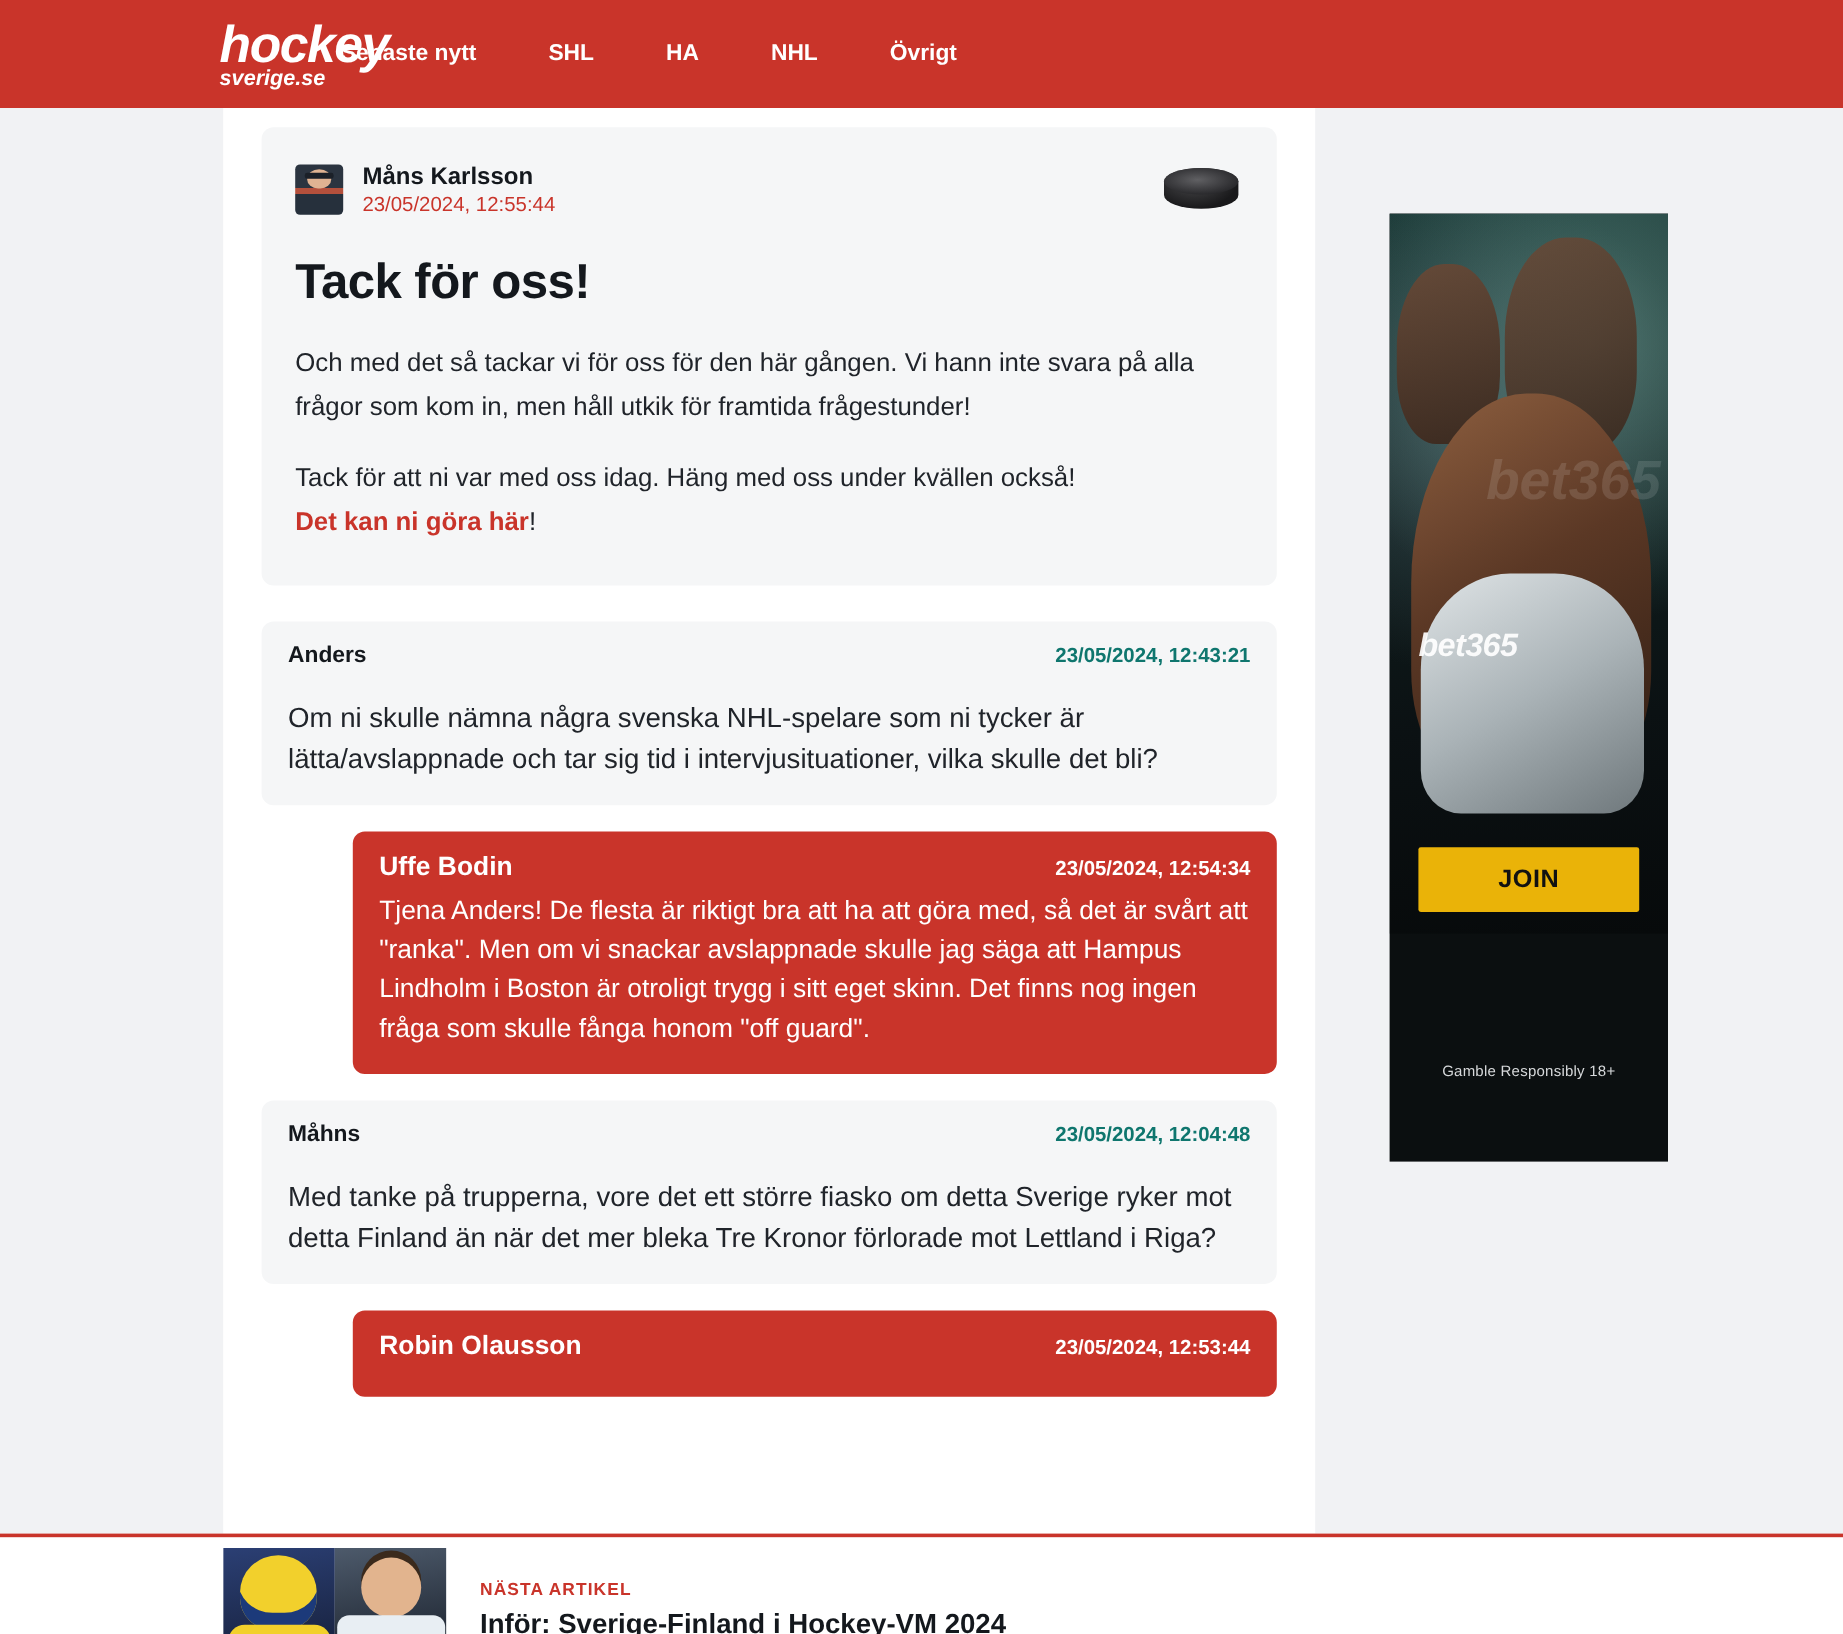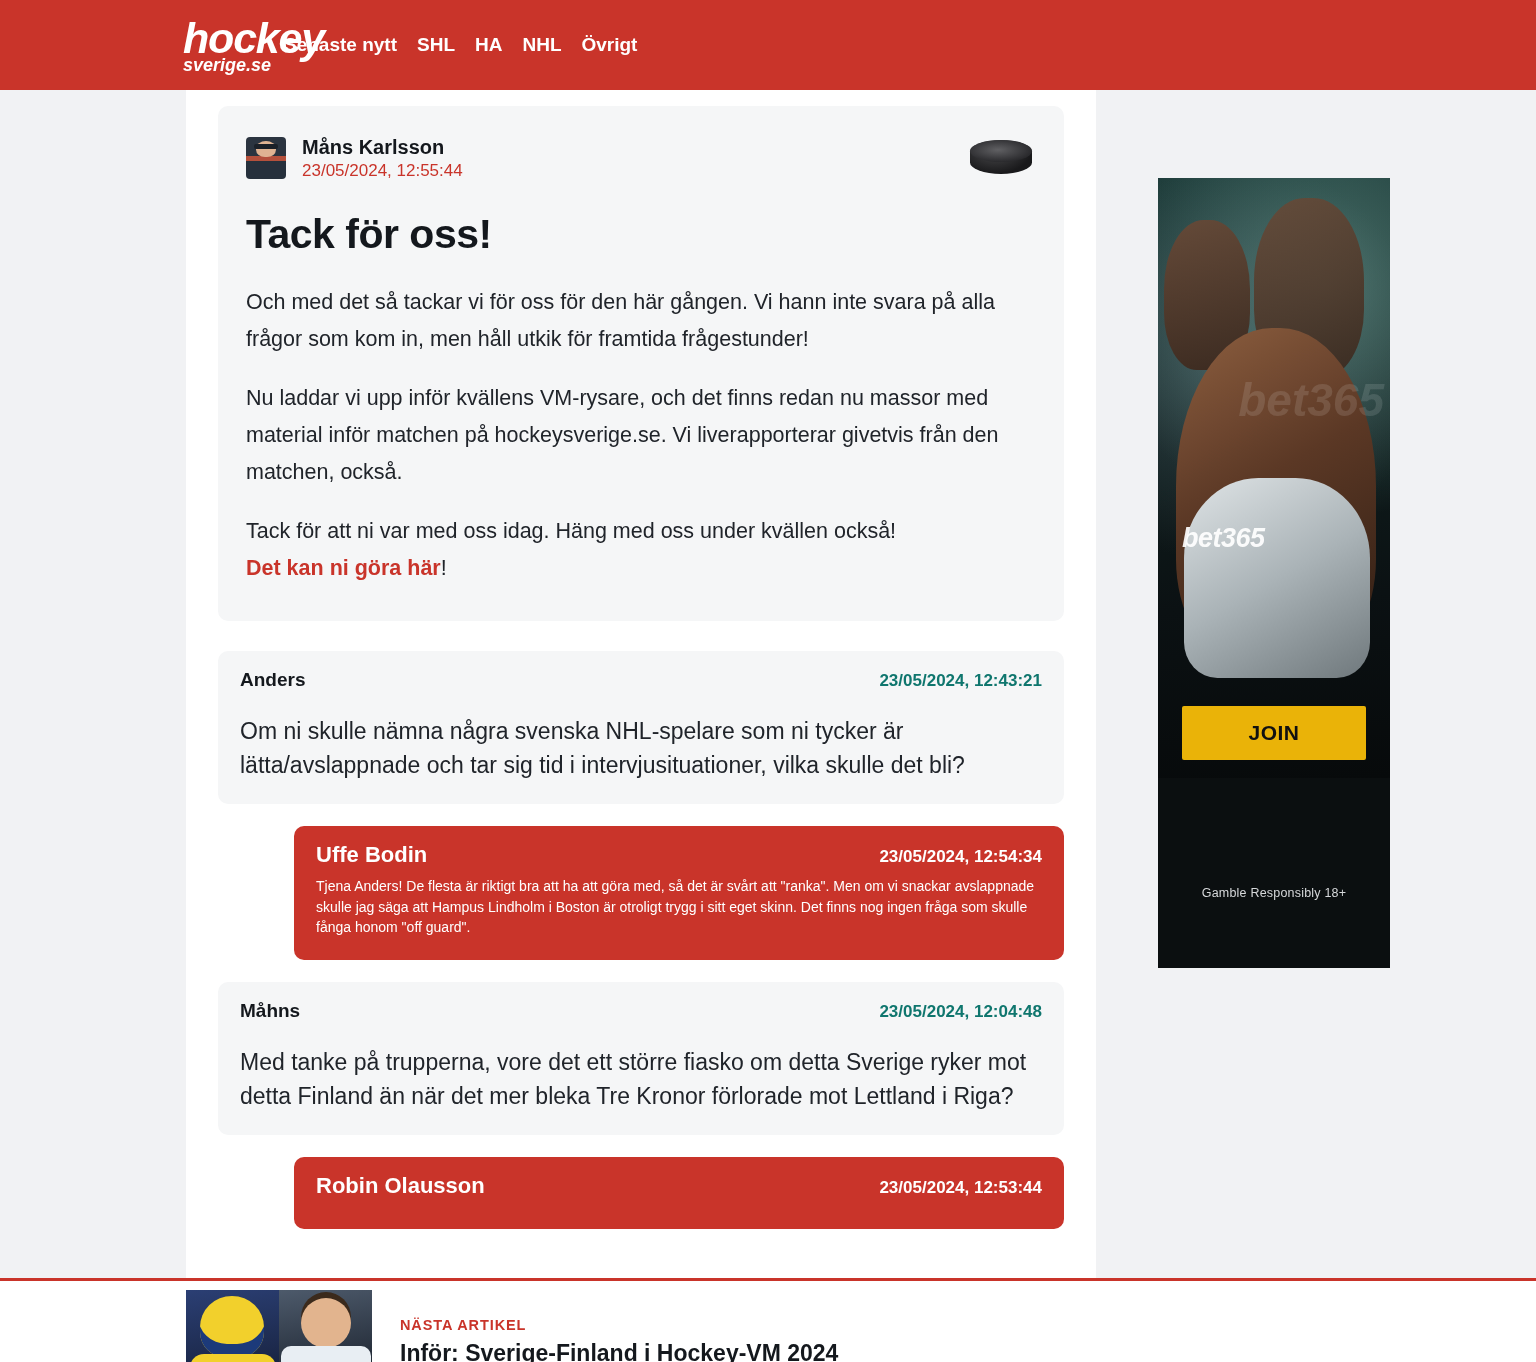--- a/index.html
+++ b/index.html
@@ -39,21 +39,21 @@
     font-weight: 600;
     font-style: italic;
     display: block;
     text-align: right;
     margin-top: -4px;
     padding-right: 2px;
   }
   .nav {
     display: flex;
     align-items: center;
-    gap: 20px;
+    gap: 60px;
     margin-left: 56px;
   }
   .nav-item {
     color: #ffffff;
     font-size: 19px;
     font-weight: 600;
     text-decoration: none;
     cursor: pointer;
     white-space: nowrap;
   }
@@ -208,21 +208,21 @@
     color: #fff;
   }
   .a-head {
     display: flex;
     justify-content: space-between;
     align-items: baseline;
     margin-bottom: 8px;
   }
   .a-name { font-size: 22px; font-weight: 700; }
   .a-time { font-size: 17px; font-weight: 600; }
-  .a-text { font-size: 14px; line-height: 1.48; }
+  .a-text { font-size: 22px; line-height: 1.48; }
 
   
   .ad {
     position: absolute;
     left: 1158px;
     top: 88px;
     width: 232px;
     height: 790px;
     background: #0b0f10;
     overflow: hidden;
@@ -388,21 +388,20 @@
         <div class="post-meta">
           <div class="post-author">Måns Karlsson</div>
           <div class="post-time">23/05/2024, 12:55:44</div>
         </div>
         <div class="puck"></div>
       </div>
 
       <h1 class="post-title">Tack för oss!</h1>
 
       <p class="post-p">Och med det så tackar vi för oss för den här gången. Vi hann inte svara på alla frågor som kom in, men håll utkik för framtida frågestunder!</p>
-      <p class="post-p">Nu laddar vi upp inför kvällens VM-rysare, och det finns redan nu massor med material inför matchen på hockeysverige.se. Vi liverapporterar givetvis från den matchen, också.</p>
       <p class="post-p">
         <span>Tack för att ni var med oss idag. Häng med oss under kvällen också!</span><br>
         <a class="link-red">Det kan ni göra här</a><span>!</span>
       </p>
     </div>
 
     <div class="qa-list">
 
       <div class="q-card">
         <div class="q-head">

